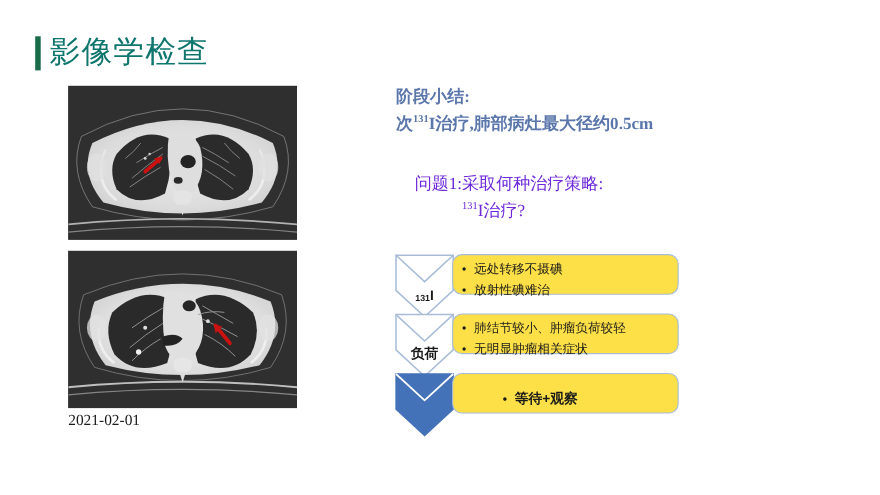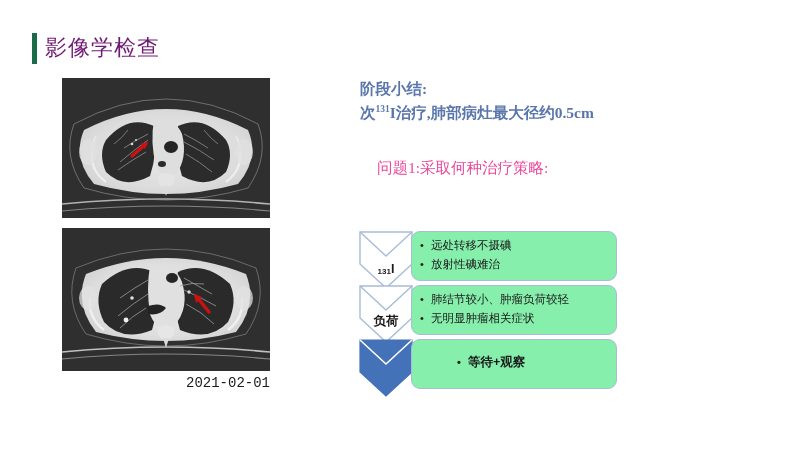--- a/index.html
+++ b/index.html
@@ -21,23 +21,23 @@
     left: 32px;
     top: 33px;
     width: 5px;
     height: 31px;
     background: #1a6b49;
   }
   .title-text {
     position: absolute;
     left: 45px;
     top: 32px;
-    font-size: 22px;
+    font-size: 28px;
     line-height: 31px;
-    color: #701a75;
+    color: #0f766e;
     font-family: Liberation Serif, serif;
     letter-spacing: 1px;
     white-space: nowrap;
   }
 
   
   .ct-wrap {
     position: absolute;
     left: 62px;
     background: #2e2e2e;
@@ -46,24 +46,24 @@
   .ct-top  { top: 78px;  width: 208px; height: 140px; }
   .ct-bot  { top: 228px; width: 208px; height: 143px; }
 
   .ct-svg { display: block; width: 100%; height: 100%; }
 
   .ct-date {
     position: absolute;
     left: 62px;
     top: 375px;
     width: 208px;
-    text-align: right;
+    text-align: left;
     font-size: 14px;
     color: #1a1a1a;
-    font-family: Liberation Mono, monospace;
+    font-family: Liberation Serif, serif;
   }
 
   
   .summary {
     position: absolute;
     left: 360px;
     top: 78px;
     width: 430px;
     color: #5a76ab;
     font-size: 15.5px;
@@ -72,21 +72,21 @@
     font-weight: bold;
   }
   .summary sup { font-size: 9.5px; vertical-align: super; font-weight: bold; }
 
   
   .question {
     position: absolute;
     left: 377px;
     top: 157px;
     width: 400px;
-    color: #ec4899;
+    color: #6d28d9;
     font-size: 15.5px;
     line-height: 21px;
     font-family: "Liberation Serif", "DejaVu Serif", serif;
   }
   .question .q-indent { padding-left: 43px; }
   .question sup { font-size: 9.5px; vertical-align: super; }
 
   
   .flow {
     position: absolute;
@@ -130,24 +130,24 @@
     color: #1a1a1a;
     pointer-events: none;
   }
   .chev-label sup { font-size: 8px; vertical-align: super; font-weight: bold; }
 
   .rbox {
     position: absolute;
     left: 53px;
     top: 1px;
     width: 206px;
-    height: 50px;
+    height: 37px;
     border: 1px solid #a8bcd8;
     border-radius: 9px;
-    background: #86efac;
+    background: #fde047;
     box-sizing: border-box;
     padding: 4px 6px 0 8px;
   }
   .rbox ul {
     margin: 0;
     padding: 0;
     list-style: none;
   }
   .rbox li {
     font-family: "Liberation Sans", "DejaVu Sans", sans-serif;
@@ -283,20 +283,21 @@
 
 <div class="ct-date">2021-02-01</div>
 
 <div class="summary">
   <div>阶段小结:</div>
   <div><span>次</span><sup>131</sup><span>I治疗,肺部病灶最大径约0.5cm</span></div>
 </div>
 
 <div class="question">
   <div>问题1:采取何种治疗策略:</div>
+  <div class="q-indent"><sup>131</sup><span>I治疗?</span></div>
 </div>
 
 <div class="flow">
 
   <div class="flow-row r0">
     <div class="chev">
       <svg viewBox="0 0 56 60">
         <path d="M2 2 L28 2 L54 2 L54 34 L28 58 L2 34 Z" fill="#ffffff" stroke="#a8bcd8" stroke-width="1.4"></path>
         <path d="M2 2 L28 26 L54 2" fill="none" stroke="#a8bcd8" stroke-width="1.4"></path>
       </svg>

